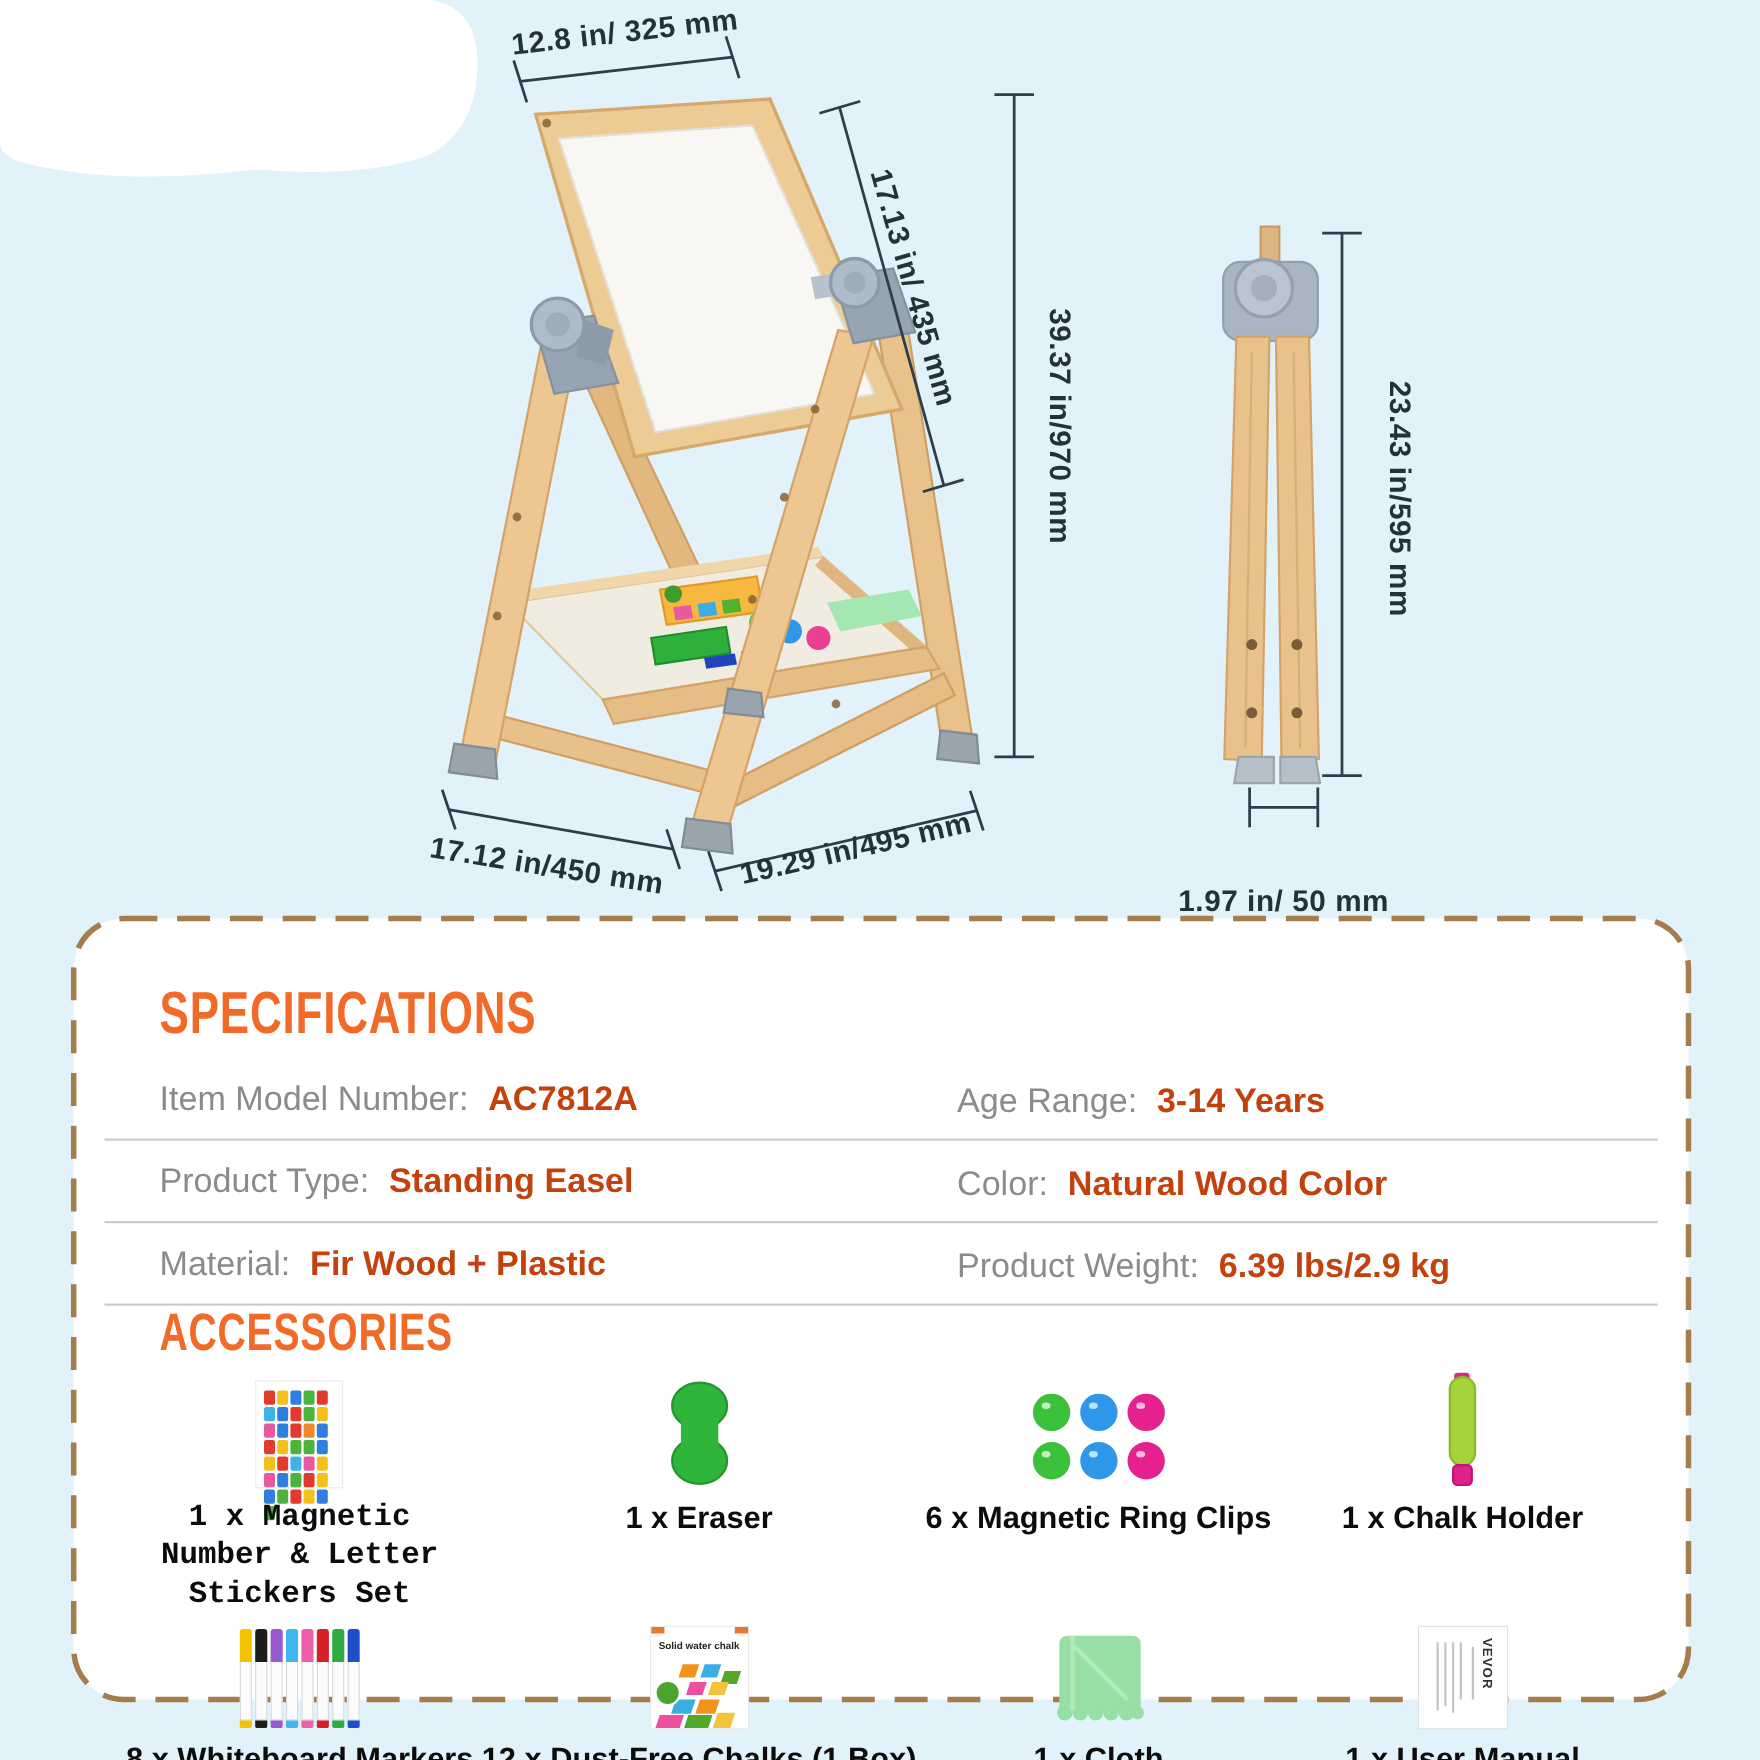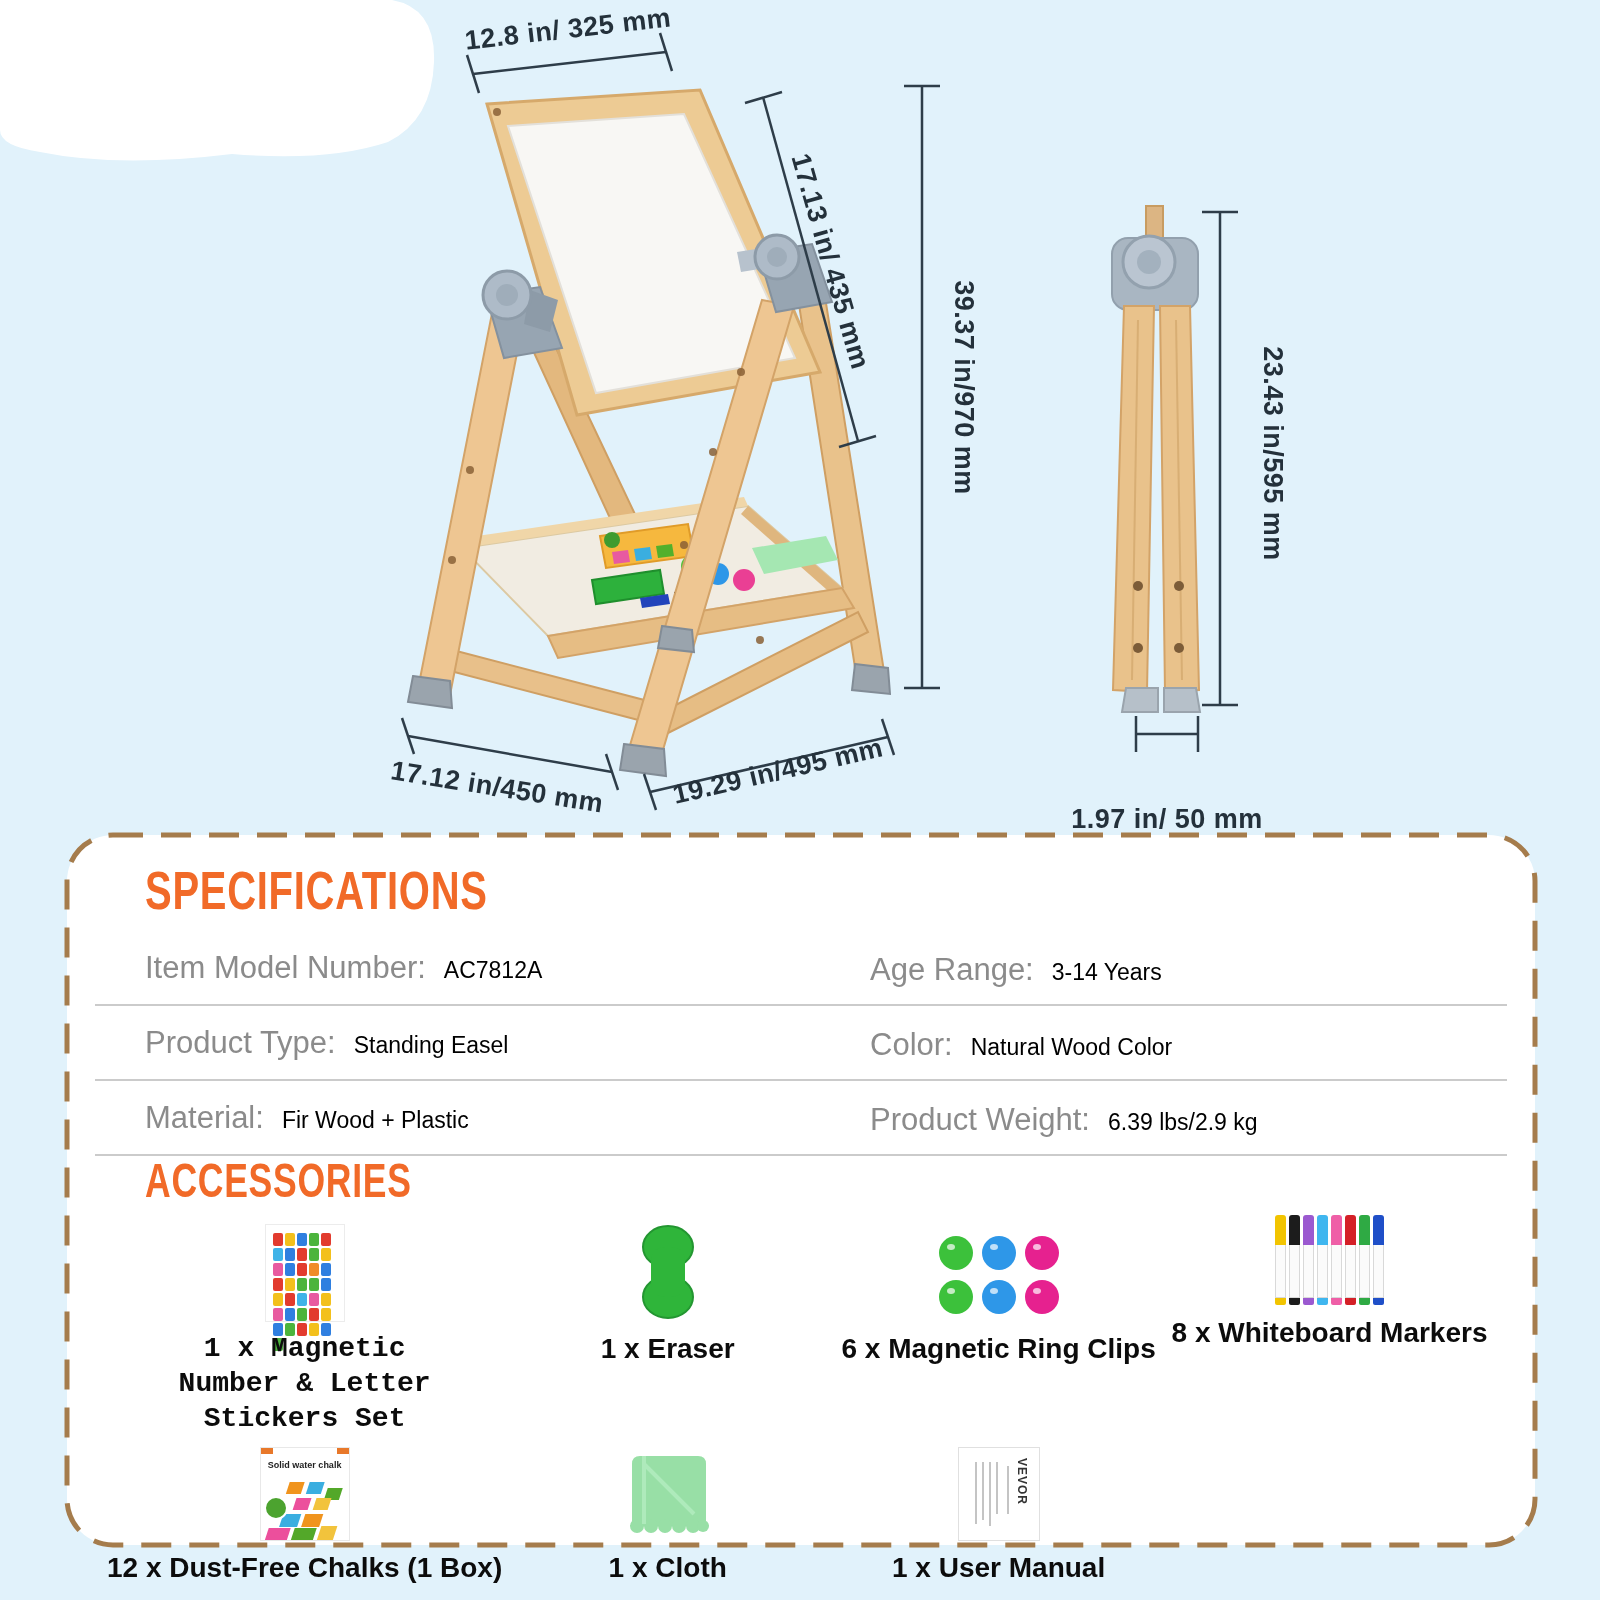--- a/index.html
+++ b/index.html
@@ -14,40 +14,40 @@
   .dim-label{
     position:absolute;font-size:27px;font-weight:600;color:#24313b;
     text-align:center;white-space:nowrap;letter-spacing:.5px;
   }
   
   #panel-bg{
     left:67px;top:835px;width:1468px;height:710px;background:#ffffff;
     border-radius:46px;
   }
   #panel{
-    left:67px;top:835px;width:1468px;height:710px;
+    left:67px;top:866px;width:1468px;height:710px;
   }
   .section-title{
     position:absolute;left:78px;color:#f16a28;font-weight:700;
     transform:scaleX(.74);transform-origin:left center;
     letter-spacing:1px;white-space:nowrap;
   }
   #spec-title{top:24px;font-size:54px;}
   #acc-title{top:318px;font-size:48px;}
   .spec-rows{position:absolute;left:28px;right:28px;top:96px;}
   .spec-row{
     position:relative;height:73px;display:flex;align-items:center;
     border-bottom:2px solid #cbcbcb;
   }
   .spec-row:last-child{border-bottom:2px solid #cbcbcb;}
   .spec-cell{display:flex;align-items:baseline;gap:18px;white-space:nowrap;}
   .spec-cell.left{margin-left:50px;}
   .spec-cell.right{position:absolute;left:775px;top:50%;transform:translateY(-44%);}
   .spec-label{font-size:31px;color:#8b8b8b;}
-  .spec-value{font-size:23px;font-weight:400;color:#000000;}
+  .spec-value{font-size:31px;font-weight:700;color:#c2410c;}
   
   .acc-grid{
     position:absolute;left:40px;right:40px;top:378px;
     display:grid;grid-template-columns:repeat(4,1fr);grid-row-gap:12px;
   }
   .acc-cell{display:flex;flex-direction:column;align-items:center;}
   .acc-img{display:flex;align-items:flex-end;justify-content:flex-end;}
   .acc-cell.r1 .acc-img{height:108px;}
   .acc-cell.r2 .acc-img{height:92px;}
   .acc-label{
@@ -332,20 +332,30 @@
               <ellipse cx="104" cy="18" rx="4" ry="3"></ellipse>
             <ellipse cx="18" cy="62" rx="4" ry="3"></ellipse>
               <ellipse cx="61" cy="62" rx="4" ry="3"></ellipse>
               <ellipse cx="104" cy="62" rx="4" ry="3"></ellipse>
           </g>
         </svg>
       </div>
       <div class="acc-label">6 x Magnetic Ring Clips</div>
     </div>
 
+    <div class="acc-cell r1">
+      <div class="acc-img">
+        <svg width="34" height="106">
+          <rect x="9" y="2" width="14" height="8" rx="3" fill="#e0218a"></rect>
+          <rect x="5" y="6" width="23" height="80" rx="11" fill="#a3d239" stroke="#8ab72c" stroke-width="2"></rect>
+          <rect x="8" y="86" width="17" height="18" rx="4" fill="#e0218a" stroke="#c21273" stroke-width="2"></rect>
+        </svg>
+      </div>
+      <div class="acc-label">1 x Chalk Holder</div>
+    </div>
 
     <div class="acc-cell r2">
       <div class="acc-img">
           <div class="markers">
         <div class="marker">
               <div class="cap" style="background:#f2c400"></div>
               <div class="body"></div>
               <div class="tip" style="background:#f2c400"></div>
             </div>
         <div class="marker">

